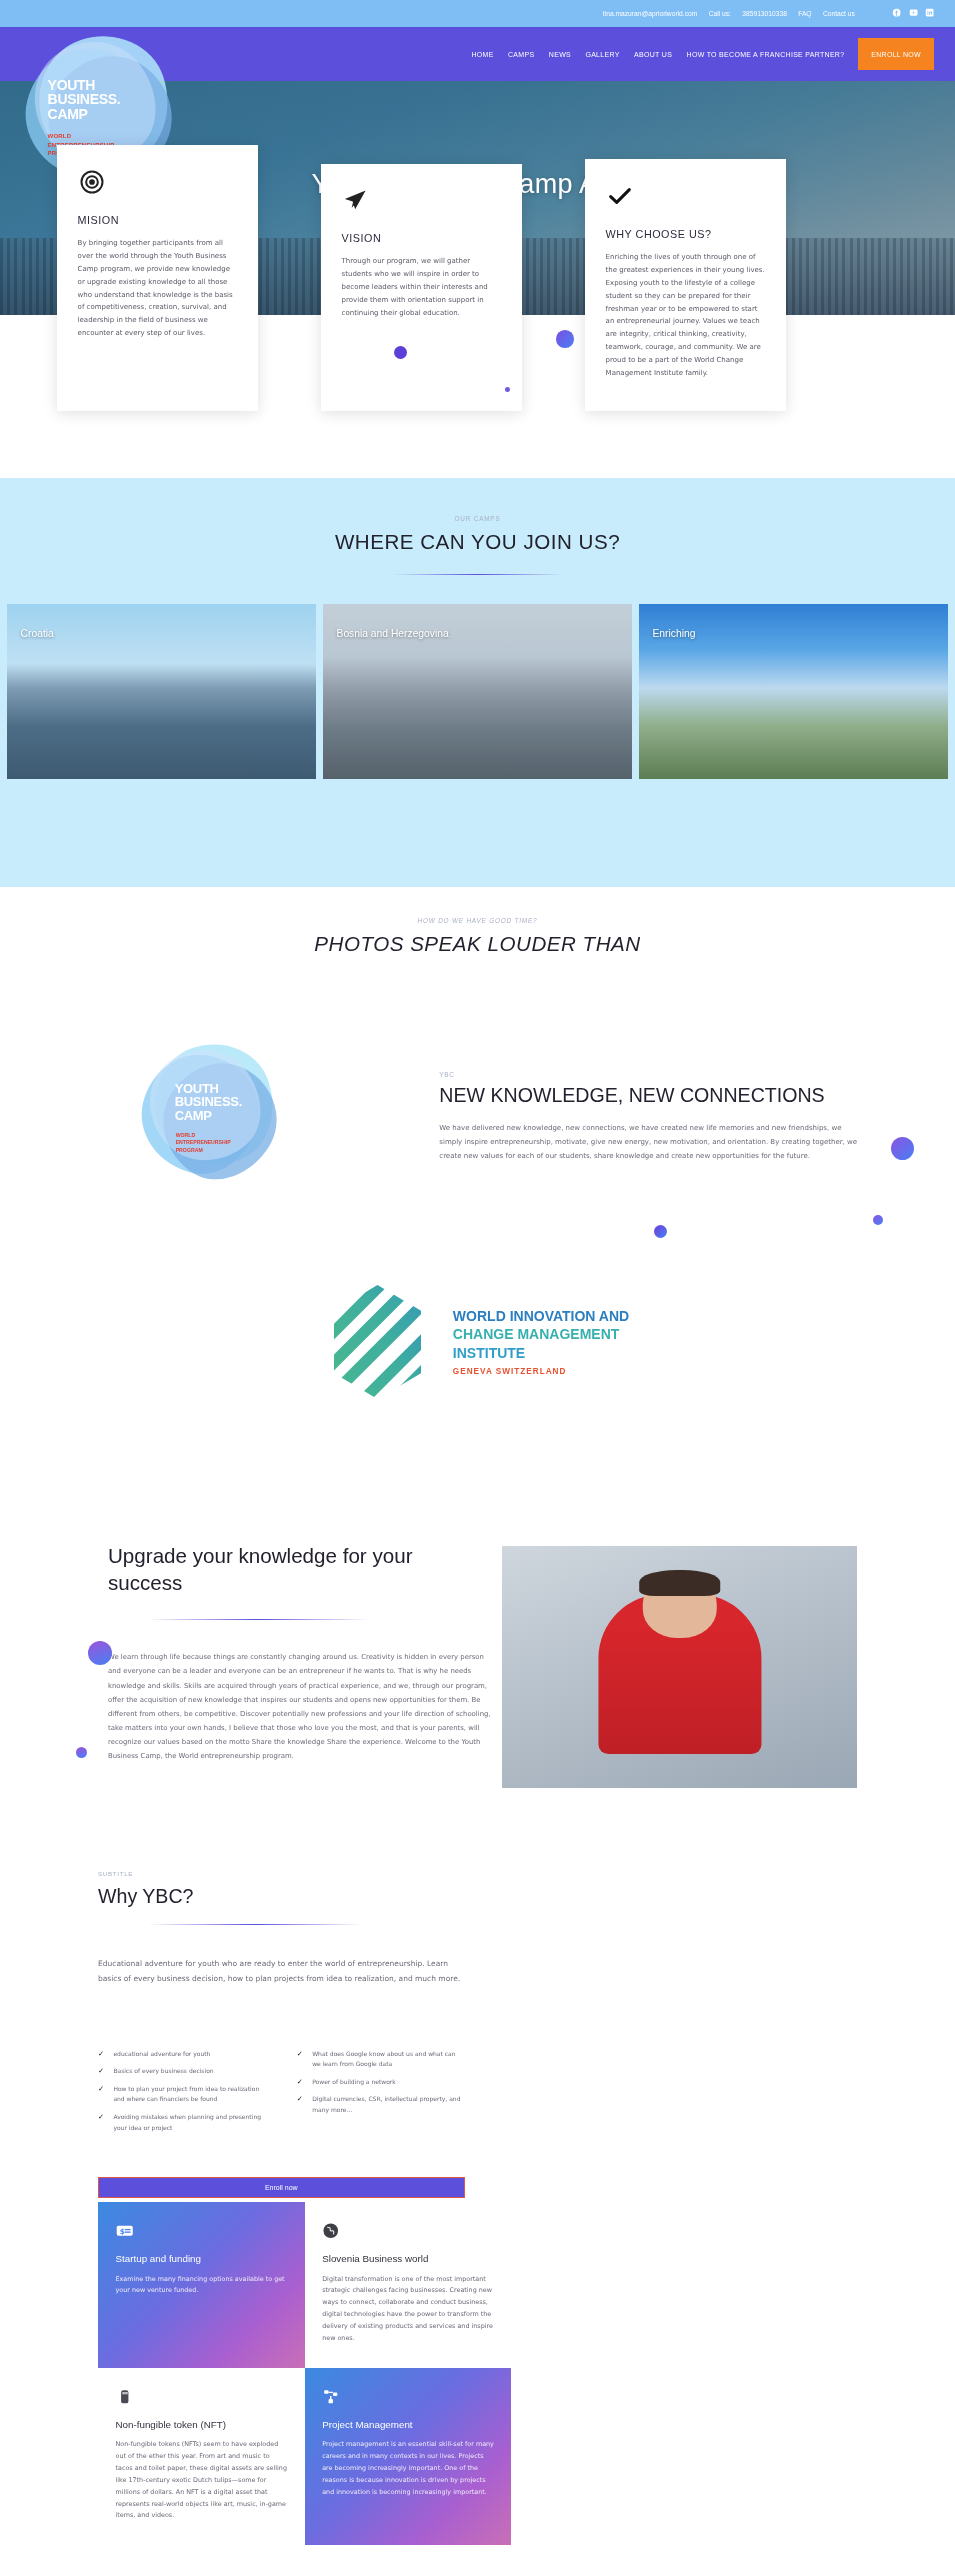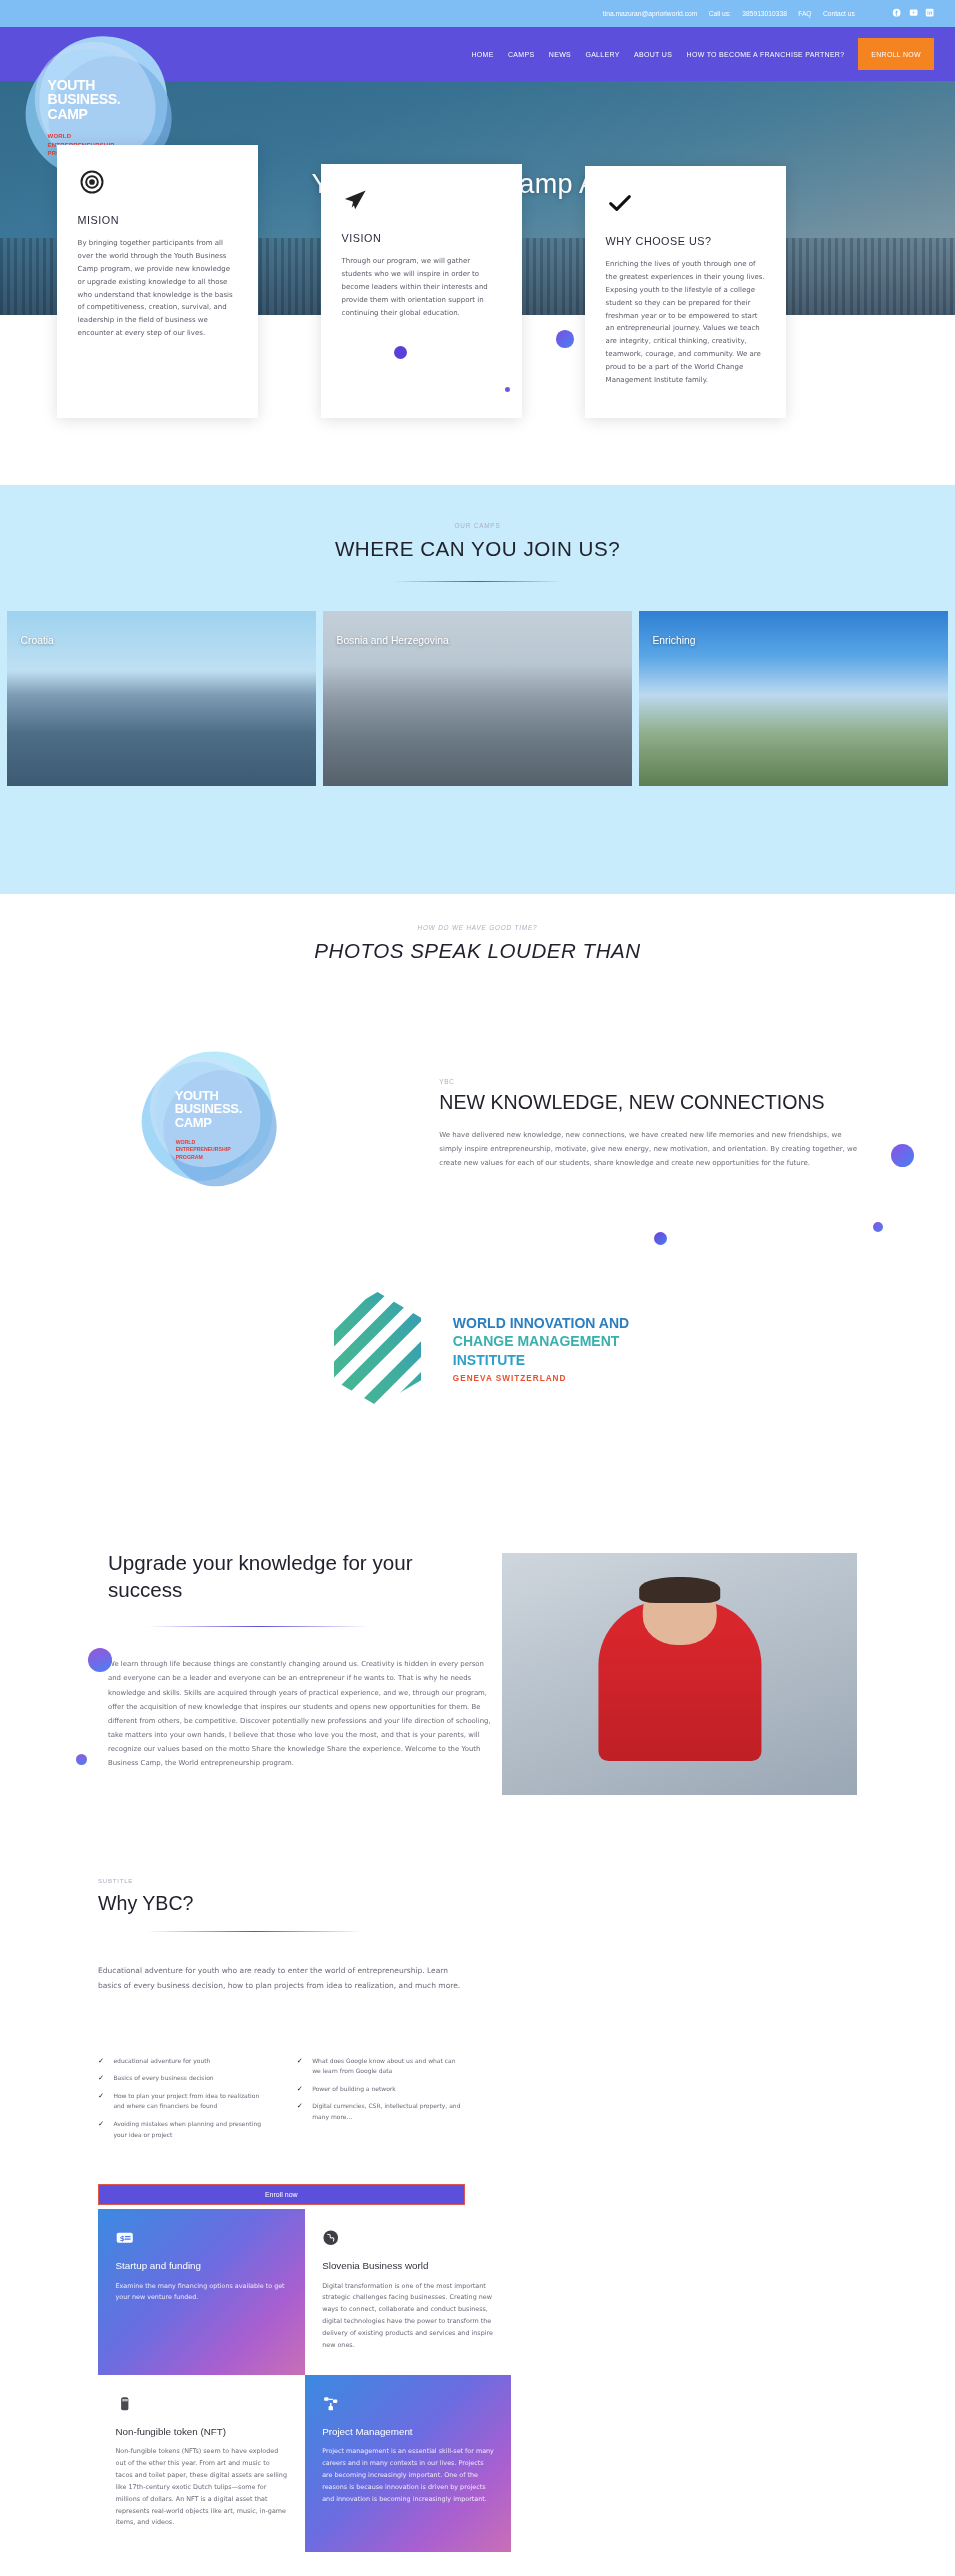--- a/index.html
+++ b/index.html
@@ -75,21 +75,21 @@
   .cards{position:relative;margin-top:-170px;padding:0 57px 0 57px;display:flex;gap:63px;z-index:6;}
   .card{
     background:#fff;width:201px;padding:23px 20.6px 31px 20.6px;
     box-shadow:0 1.5px 14.4px rgba(0,0,0,.13);
   }
   .card .ic{height:30px;margin-bottom:15.5px;}
   .card h3{font-size:10.8px;font-weight:400;letter-spacing:0.5px;color:#2b2b3d;margin-bottom:11.3px;
            font-family:"Liberation Sans",sans-serif;}
   .card p{font-size:7px;line-height:1.85;color:#5a5a68;}
   .card.c2{margin-top:18.5px;}
-  .card.c3{margin-top:21px;}
+  .card.c3{margin-top:14px;}
   .spacer-cards{height:67px;background:#fff;}
 
   
   .dot{position:absolute;border-radius:50%;}
 
   
   .sec-join{background:#c8ecfb;padding:37px 0 46px;position:relative;}
   .eyebrow{text-align:center;color:#a9b0c4;font-size:6.4px;letter-spacing:0.8px;margin-bottom:7.2px;
            font-family:"Liberation Sans",sans-serif;}
   .h2{text-align:center;font-size:20.6px;font-weight:300;letter-spacing:0.5px;color:#22222f;

